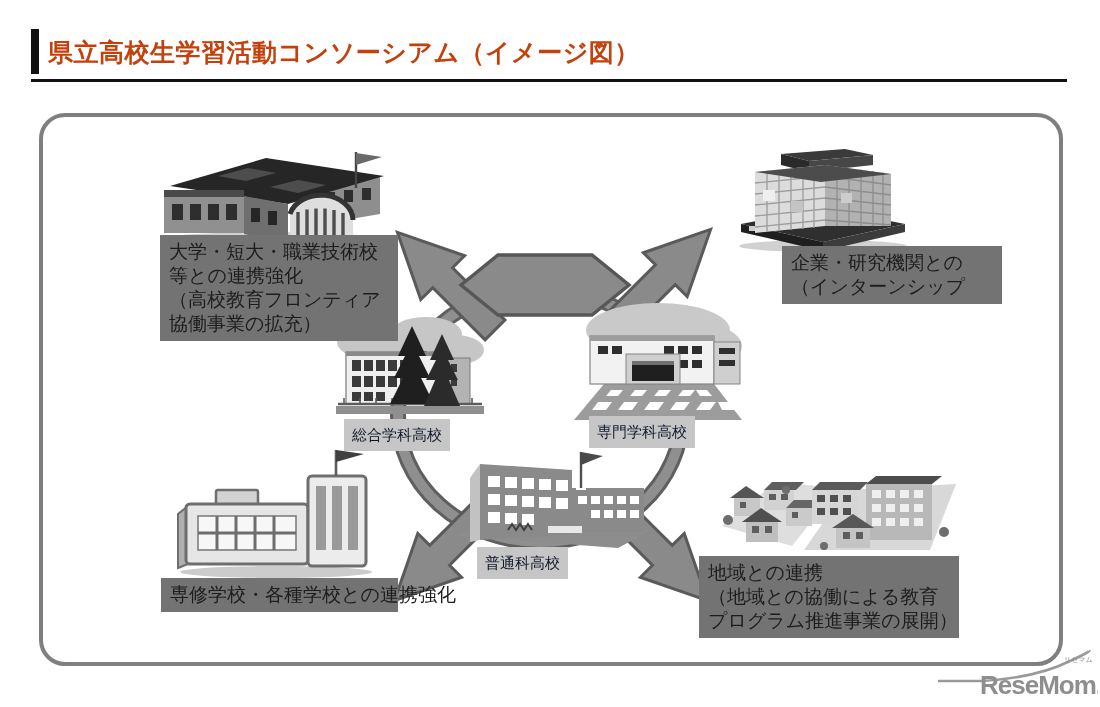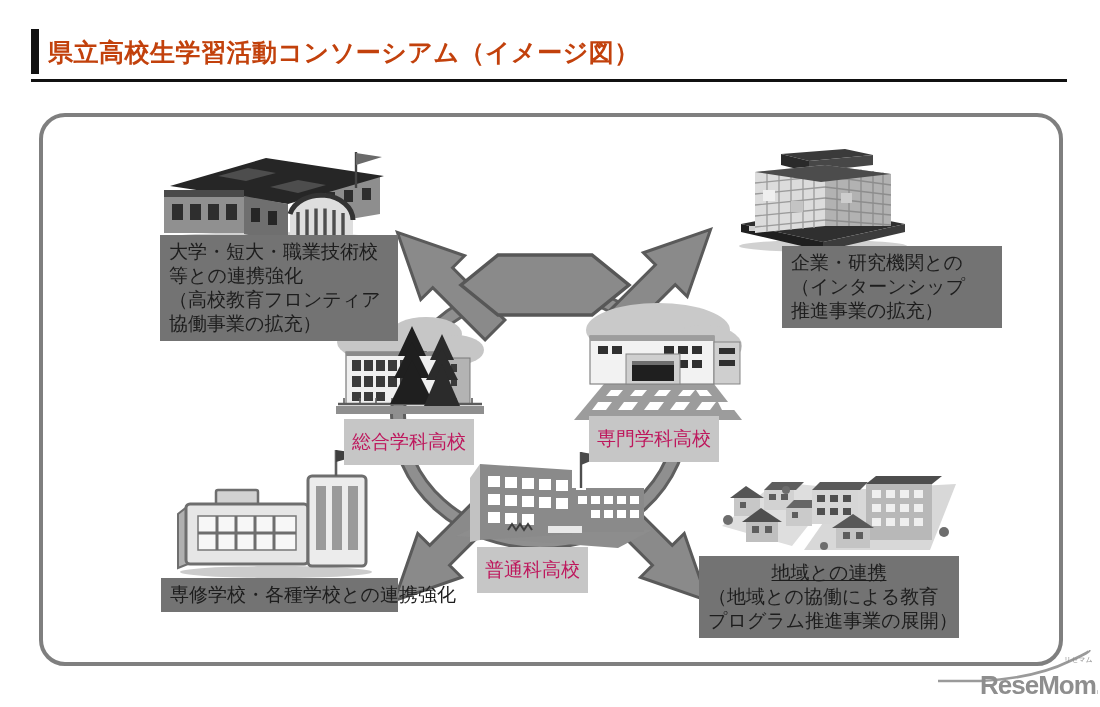--- a/index.html
+++ b/index.html
@@ -19,23 +19,23 @@
   .icon{position:absolute;z-index:3;}
   .icon svg{display:block;}
   
   .hub{position:absolute;left:458px;top:253px;width:174px;height:64px;z-index:5;display:flex;align-items:center;justify-content:center;}
   .hub svg{position:absolute;left:0;top:0;}
   .hub span{position:relative;color:#ffffff;font-size:22px;font-weight:bold;letter-spacing:1px;}
   
   .label-box{position:absolute;background:#737373;color:#1d1d1d;z-index:4;box-sizing:border-box;
     font-size:19px;line-height:24px;padding:5px 9px;}
   .label-box span{display:block;white-space:nowrap;}
-  .school-box{position:absolute;background:#c6c6c6;color:#be185d;z-index:4;box-sizing:border-box;
-    font-size:19px;line-height:26px;text-align:center;white-space:nowrap;padding:10px 8px;}
-  .centered-line{text-align:center;text-decoration:underline;}
+  .school-box{position:absolute;background:#c6c6c6;color:#0f172a;z-index:4;box-sizing:border-box;
+    font-size:15px;line-height:26px;text-align:center;white-space:nowrap;padding:3px 8px;}
+  .centered-line{text-align:left;}
   
   .watermark{position:absolute;left:938px;top:650px;width:160px;height:52px;z-index:6;}
 </style>
 </head>
 <body>
 
 <div class="stage">
 
   <div class="title-bar"></div>
   <div class="page-title">県立高校生学習活動コンソーシアム（イメージ図）</div>
@@ -310,21 +310,20 @@
   <div class="label-box" style="left:160px;top:235px;width:238px;">
     <span>大学・短大・職業技術校</span>
     <span>等との連携強化</span>
     <span>（高校教育フロンティア</span>
     <span>協働事業の拡充）</span>
   </div>
 
   <div class="label-box" style="left:744px;top:246px;width:220px;margin-left:38px;">
     <span>企業・研究機関との</span>
     <span>（インターンシップ</span>
-    <span>推進事業の拡充）</span>
   </div>
 
   <div class="label-box" style="left:161px;top:578px;width:237px;">
     <span>専修学校・各種学校との連携強化</span>
   </div>
 
   <div class="label-box" style="left:699px;top:556px;width:260px;">
     <span class="centered-line">地域との連携</span>
     <span>（地域との協働による教育</span>
     <span>プログラム推進事業の展開）</span>

